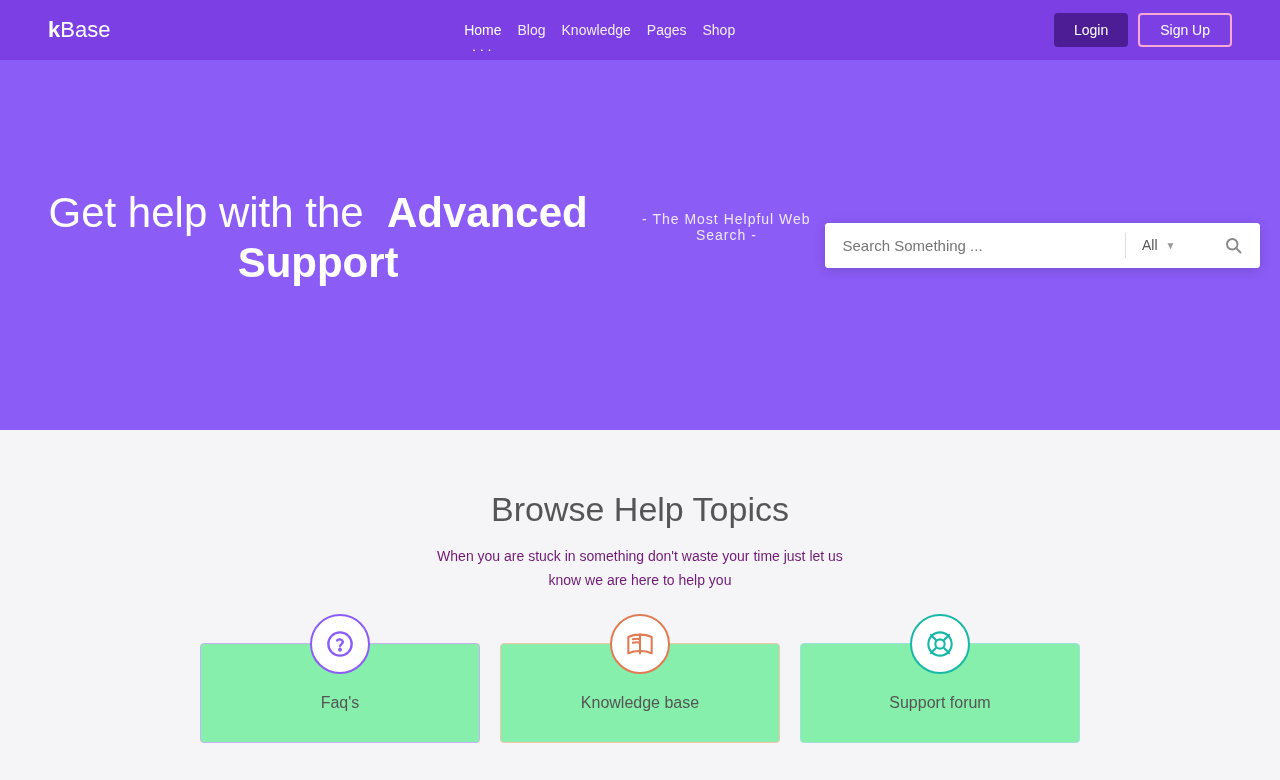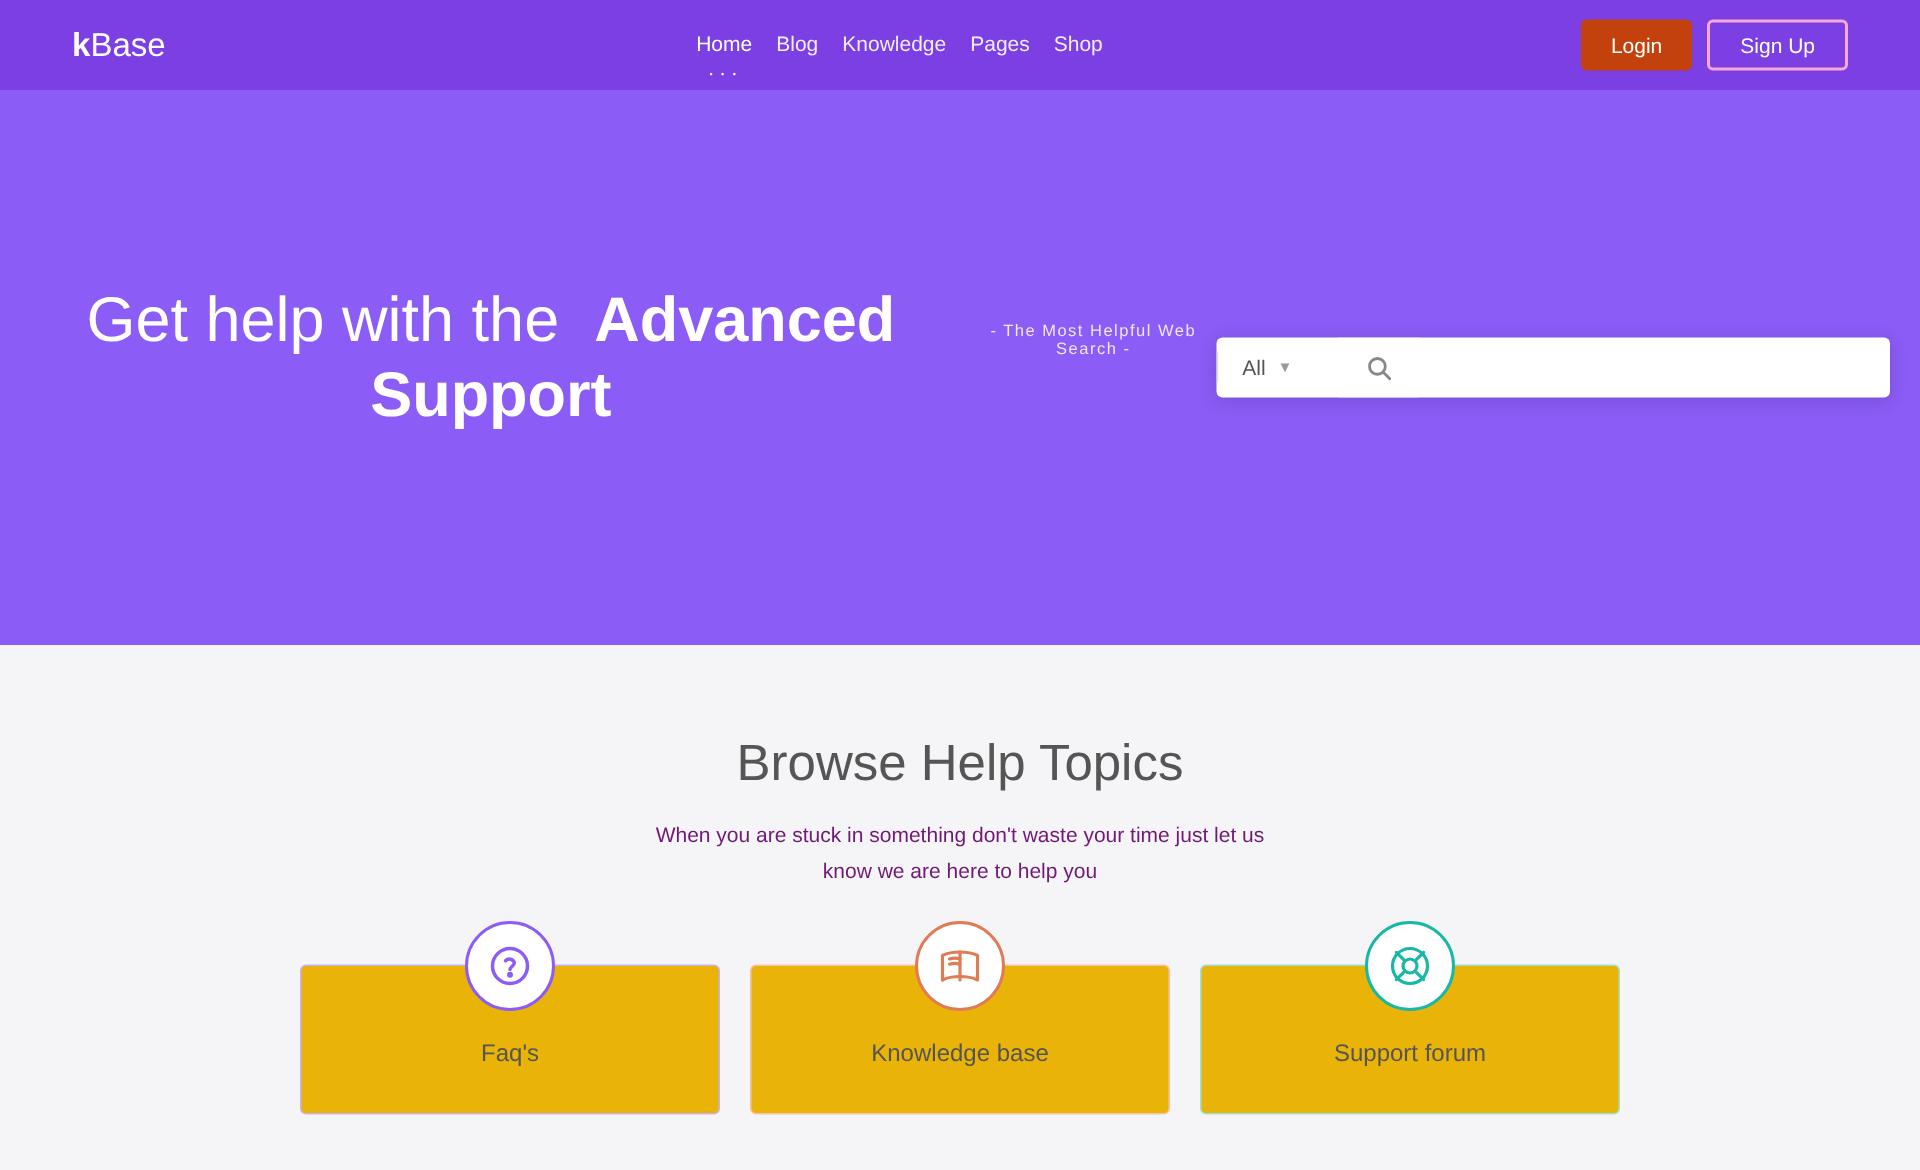--- a/index.html
+++ b/index.html
@@ -52,21 +52,21 @@
       font-size: 6px;
       color: #fff;
       letter-spacing: 2px;
       white-space: nowrap;
     }
     .nav-buttons {
       display: flex;
       gap: 10px;
     }
     .btn-login {
-      background: #c2410c;
+      background: #4c1d95;
       color: #fff;
       border: none;
       padding: 7px 20px;
       border-radius: 4px;
       cursor: pointer;
       font-size: 14px;
     }
     .btn-signup {
       background: transparent;
       color: #fff;
@@ -91,21 +91,21 @@
       color: #fff;
       font-size: 42px;
       font-weight: 300;
       text-align: center;
       margin-bottom: 14px;
       line-height: 1.2;
     }
     .hero h1 strong { font-weight: 700; }
     .hero .subtitle {
       color: rgba(255,255,255,0.85);
-      font-size: 11px;
+      font-size: 14px;
       text-align: center;
       margin-bottom: 36px;
       letter-spacing: 1px;
       margin-left: 12px;
     }
     .search-bar {
       display: flex;
       width: 520px;
       background: #fff;
       border-radius: 4px;
@@ -177,21 +177,21 @@
       display: flex;
       justify-content: center;
       gap: 0;
       max-width: 900px;
       margin: 0 auto;
     }
     .card {
       width: 287px;
       border: 1.5px solid #e0e0e0;
       border-radius: 4px;
-      background: #eab308;
+      background: #86efac;
       padding: 40px 20px 30px;
       text-align: center;
       position: relative;
       margin: 0 10px;
     }
     .card-icon-wrap {
       position: absolute;
       top: -30px;
       left: 50%;
       transform: translateX(-50%);
@@ -255,20 +255,21 @@
   </div>
 </nav>
 
 <section class="hero">
   <h1>
     <span>Get help with the</span>
     &nbsp;<strong>Advanced Support</strong>
   </h1>
   <p class="subtitle">- The Most Helpful Web Search -</p>
   <div class="search-bar">
+    <input class="search-input" type="text" placeholder="Search Something ..." style="">
     <div class="search-divider"></div>
     <button class="search-dropdown">
       <span>All</span>
       <span class="dropdown-arrow">▼</span>
     </button>
     <button class="search-button">
       <svg width="18" height="18" viewBox="0 0 24 24" fill="none" stroke="#888" stroke-width="2.5" stroke-linecap="round" stroke-linejoin="round">
         <circle cx="11" cy="11" r="7"></circle>
         <line x1="16.5" y1="16.5" x2="22" y2="22"></line>
       </svg>

